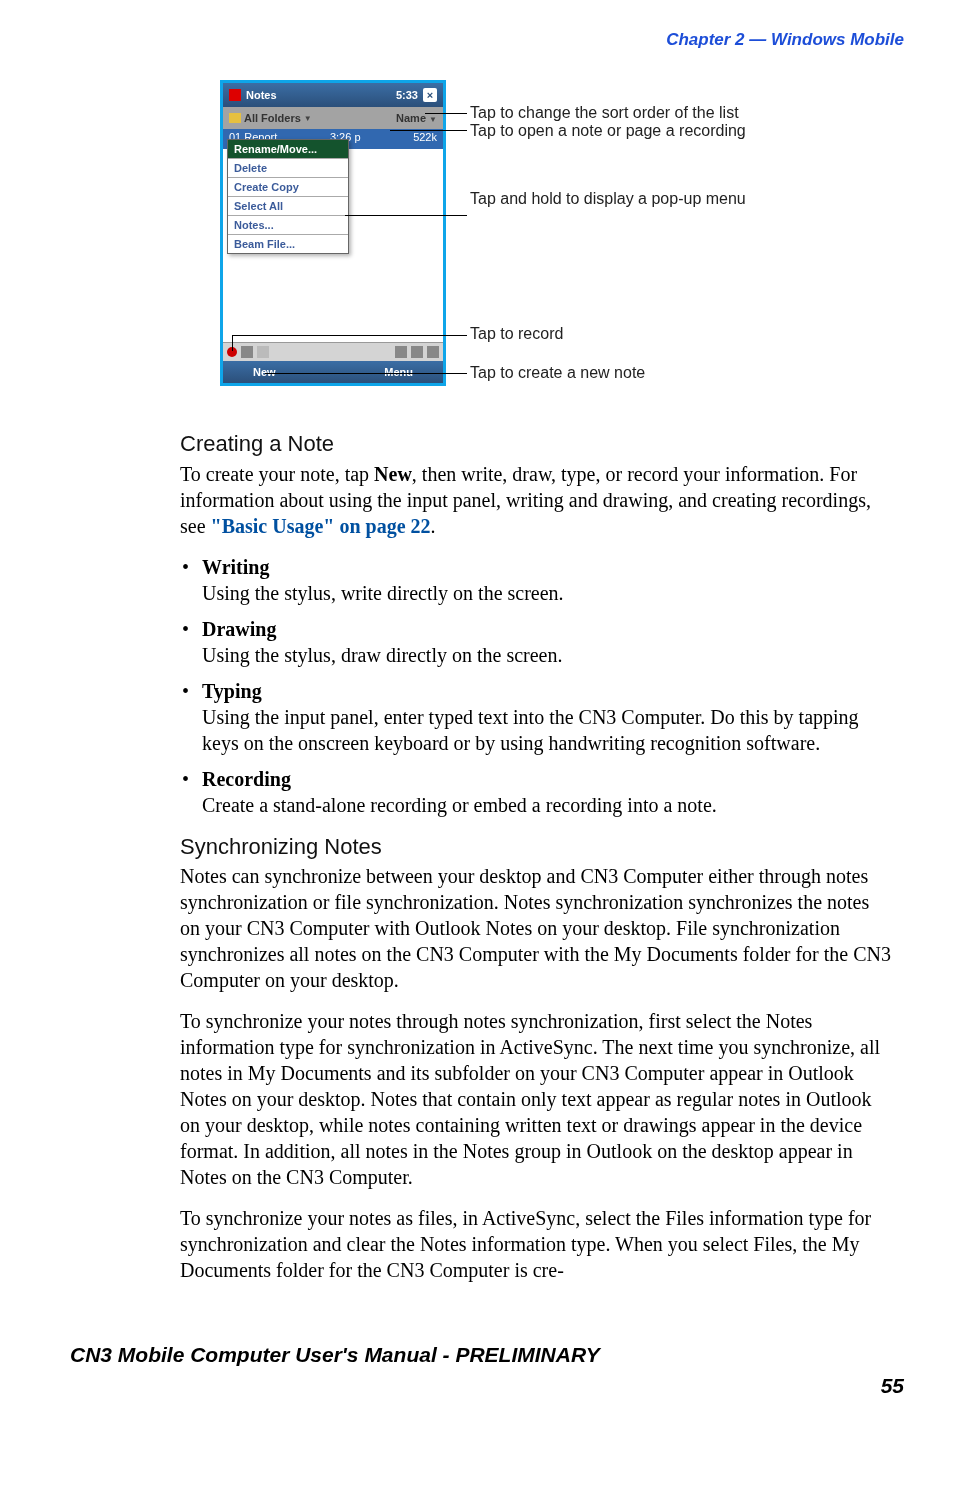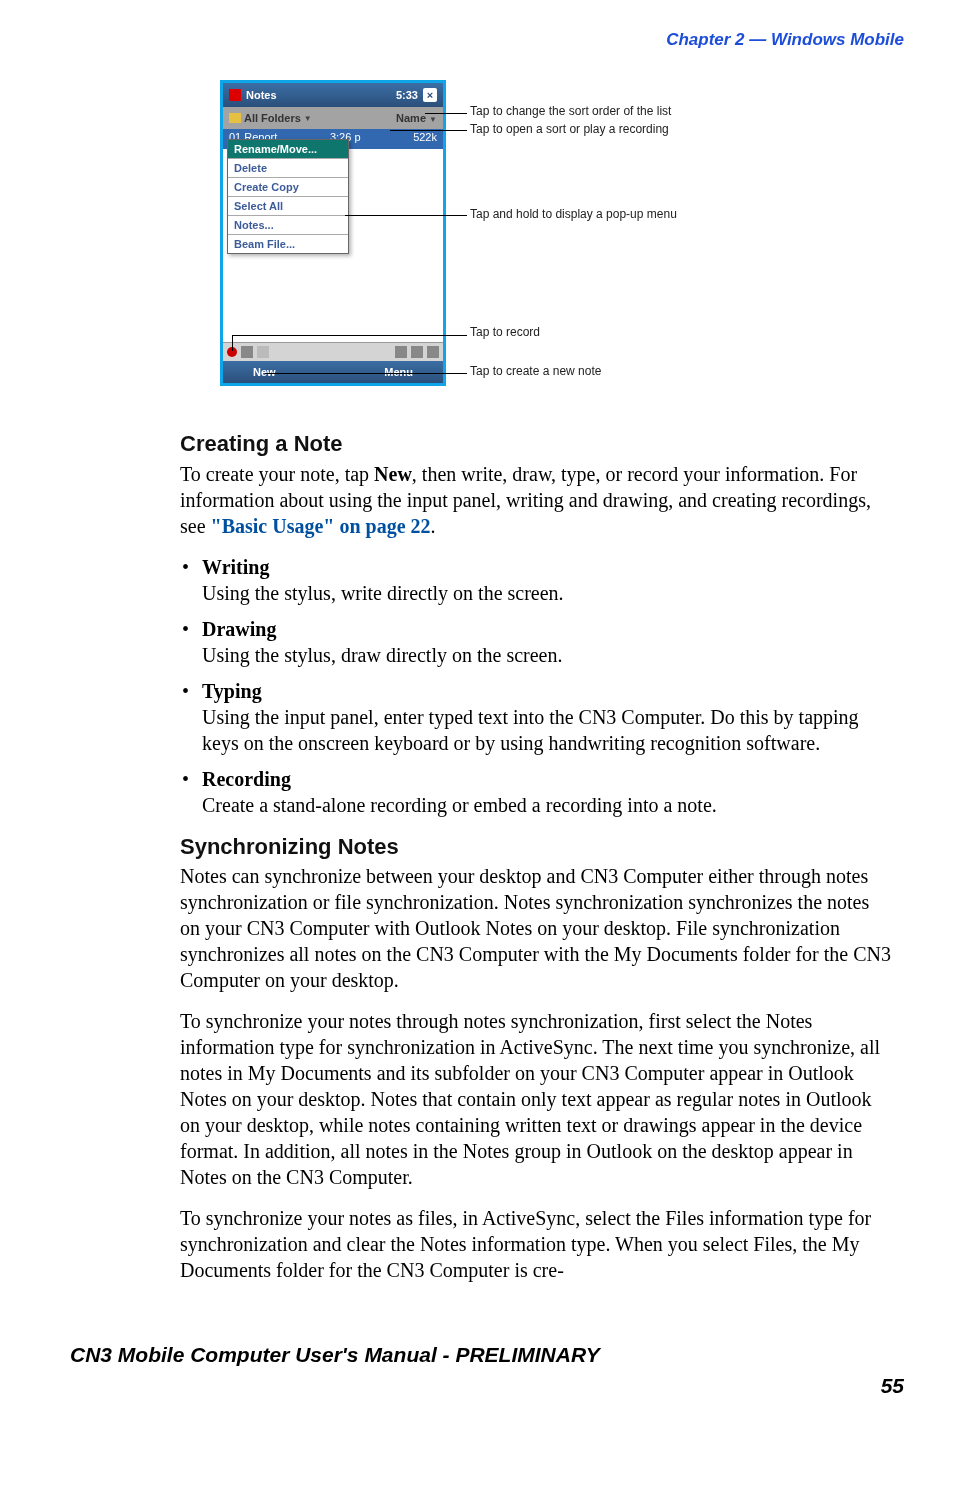--- a/index.html
+++ b/index.html
@@ -71,55 +71,55 @@
     display:flex;justify-content:space-between;
     padding:2px 6px;height:16px;
   }
   .ss-menu {
     position:absolute; left:4px; top:56px;
     width:120px;border:1px solid #666;background:#fff;
     box-shadow:2px 2px 4px rgba(0,0,0,.3);
     font-weight:bold;color:#3b5b9a;
   }
   .ss-menu div { padding:3px 6px;border-bottom:1px solid #aaa; }
-  .ss-menu div:first-child { background:#0f766e;color:#fff; }
+  .ss-menu div:first-child { background:#14532d;color:#fff; }
   .ss-menu div:last-child { border-bottom:none; }
   .ss-record-bar {
     position:absolute;left:0;bottom:22px;right:0;height:18px;
     background:#d4d4d4;border-top:1px solid #999;
     display:flex;align-items:center;gap:4px;padding:0 4px;
   }
   .ss-rec-dot{width:10px;height:10px;border-radius:50%;background:#c00;}
   .ss-rec-btn{width:12px;height:12px;background:#888;}
   .ss-bottom-bar {
     position:absolute;left:0;bottom:0;right:0;height:22px;
     background:linear-gradient(#3b6ea5,#2b4f7a);color:#fff;
     display:flex;justify-content:space-between;align-items:center;
     padding:0 30px;font-weight:bold;
   }
   
   .callout {
     position: absolute;
     font-family: Arial, sans-serif;
-    font-size: 12px;
+    font-size: 16px;
     color: #222;
   }
   .callout-line {
     position: absolute;
     border-top: 1px solid #000;
   }
   .content {
     margin-left: 110px;
     margin-right: 10px;
     font-size: 20px;
     line-height: 1.3;
   }
   .section-heading {
     font-family: Arial, Helvetica, sans-serif;
-    font-weight: 700;
+    font-weight: 400;
     font-size: 22px;
     margin-bottom: 2px;
     color: #111;
   }
   .para { margin-bottom: 15px; }
   .link { color: #0050a0; font-weight: bold; }
   ul.bullets { list-style: none; padding-left: 0; margin:0 0 15px 0; }
   ul.bullets > li { position: relative; padding-left: 22px; margin-bottom: 10px; }
   ul.bullets > li::before { content: "•"; position:absolute; left:2px; top:0; }
   .item-title { font-weight: bold; }
@@ -191,22 +191,22 @@
     </div>
 
     <div class="callout-line" style="left:205px;top:33px;width:42px"></div>
     <div class="callout-line" style="left:170px;top:50px;width:77px"></div>
     <div class="callout-line" style="left:125px;top:135px;width:122px"></div>
     <div class="callout-line" style="left:12px;top:255px;width:235px"></div>
     <div class="callout-line" style="left:12px;top:255px;width:0;height:15px;border-left:1px solid #000"></div>
     <div class="callout-line" style="left:45px;top:293px;width:202px"></div>
 
     <div class="callout" style="left:250px;top:24px">Tap to change the sort order of the list</div>
-    <div class="callout" style="left:250px;top:42px">Tap to open a sort or play a recording</div>
-    <div class="callout" style="left:250px;top:127px">Tap and hold to display a pop-up menu</div>
+    <div class="callout" style="left:250px;top:42px">Tap to open a note or page a recording</div>
+    <div class="callout" style="left:250px;top:110px">Tap and hold to display a pop-up menu</div>
     <div class="callout" style="left:250px;top:245px">Tap to record</div>
     <div class="callout" style="left:250px;top:284px">Tap to create a new note</div>
   </div>
 
   <div class="content">
 
     <div class="section-heading">Creating a Note</div>
     <div class="para">
       <span>To create your note, tap </span><b>New</b><span>, then write, draw, type, or record your information. For information about using the input panel, writing and drawing, and creating recordings, see </span><span class="link">"Basic Usage" on page 22</span><span>.</span>
     </div>

